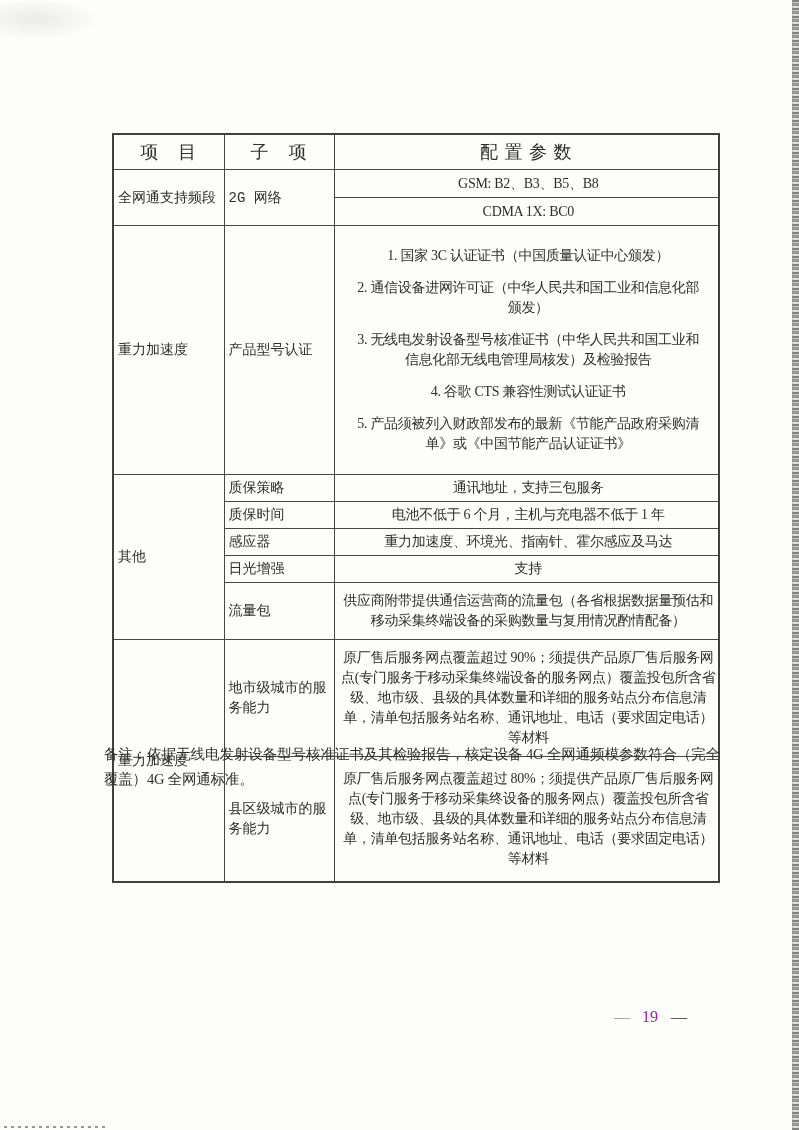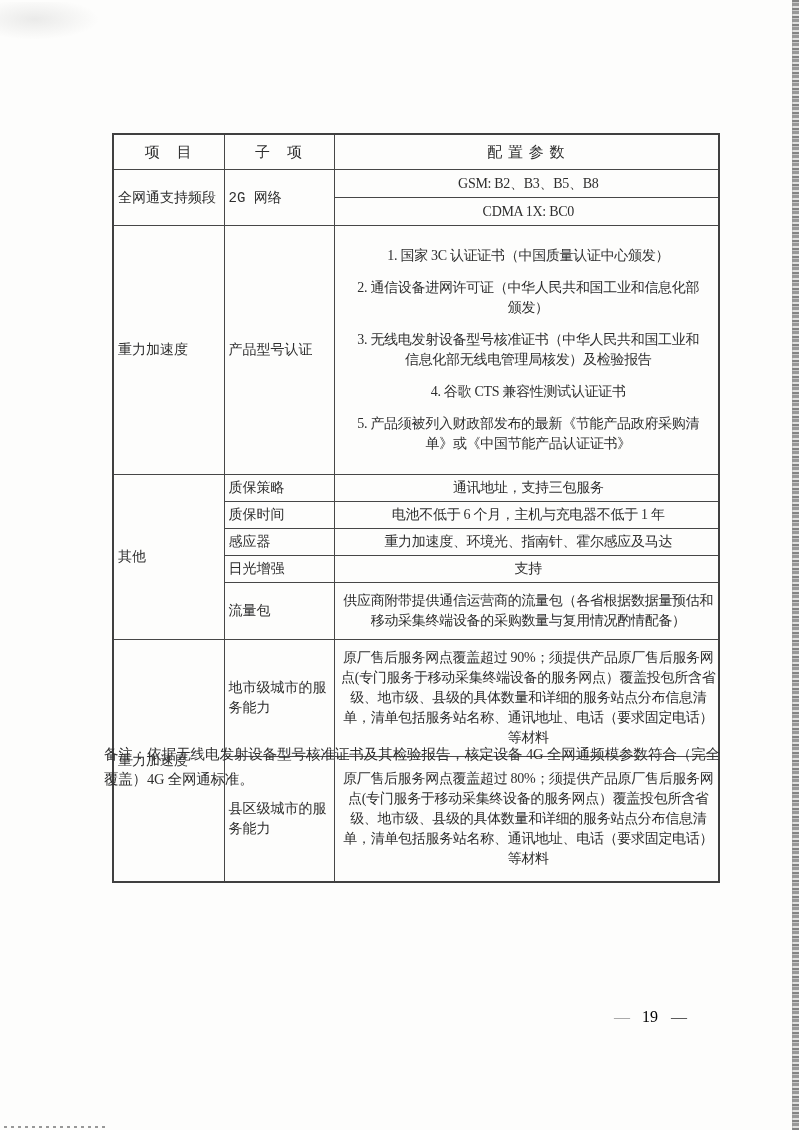--- a/index.html
+++ b/index.html
@@ -45,21 +45,21 @@
   table.spec col.c1{width:111px;}
   table.spec col.c2{width:110px;}
   table.spec col.c3{width:385px;}
   table.spec th, table.spec td{
     border:1.4px solid #474747;
     vertical-align:middle;
   }
   table.spec{border:2px solid #404040;}
   table.spec th{
     font-weight:normal;
-    font-size:15px;
+    font-size:18px;
     height:32px;
     text-align:center;
     letter-spacing:1px;
   }
   td.lab{
     padding:2px 4px;
     font-family:Liberation Mono, monospace;
   }
   td.param{
     text-align:center;
@@ -80,21 +80,21 @@
     text-align:justify;
   }
 
   
   .pageno{
     position:absolute;left:614px;top:1008px;
     font-size:16px;display:flex;align-items:center;gap:13px;
   }
   .pageno .dash-l{color:#9c9c9c;letter-spacing:-1px;}
   .pageno .dash-r{color:#3d3d3d;letter-spacing:-1px;}
-  .pageno .num{color:#000000;}
+  .pageno .num{color:#a21caf;}
 </style>
 </head>
 <body>
 
 <div class="page">
 
   <div class="smudge-topleft"></div>
   <div class="edge-right"></div>
   <div class="dots-bottomleft"></div>
 

